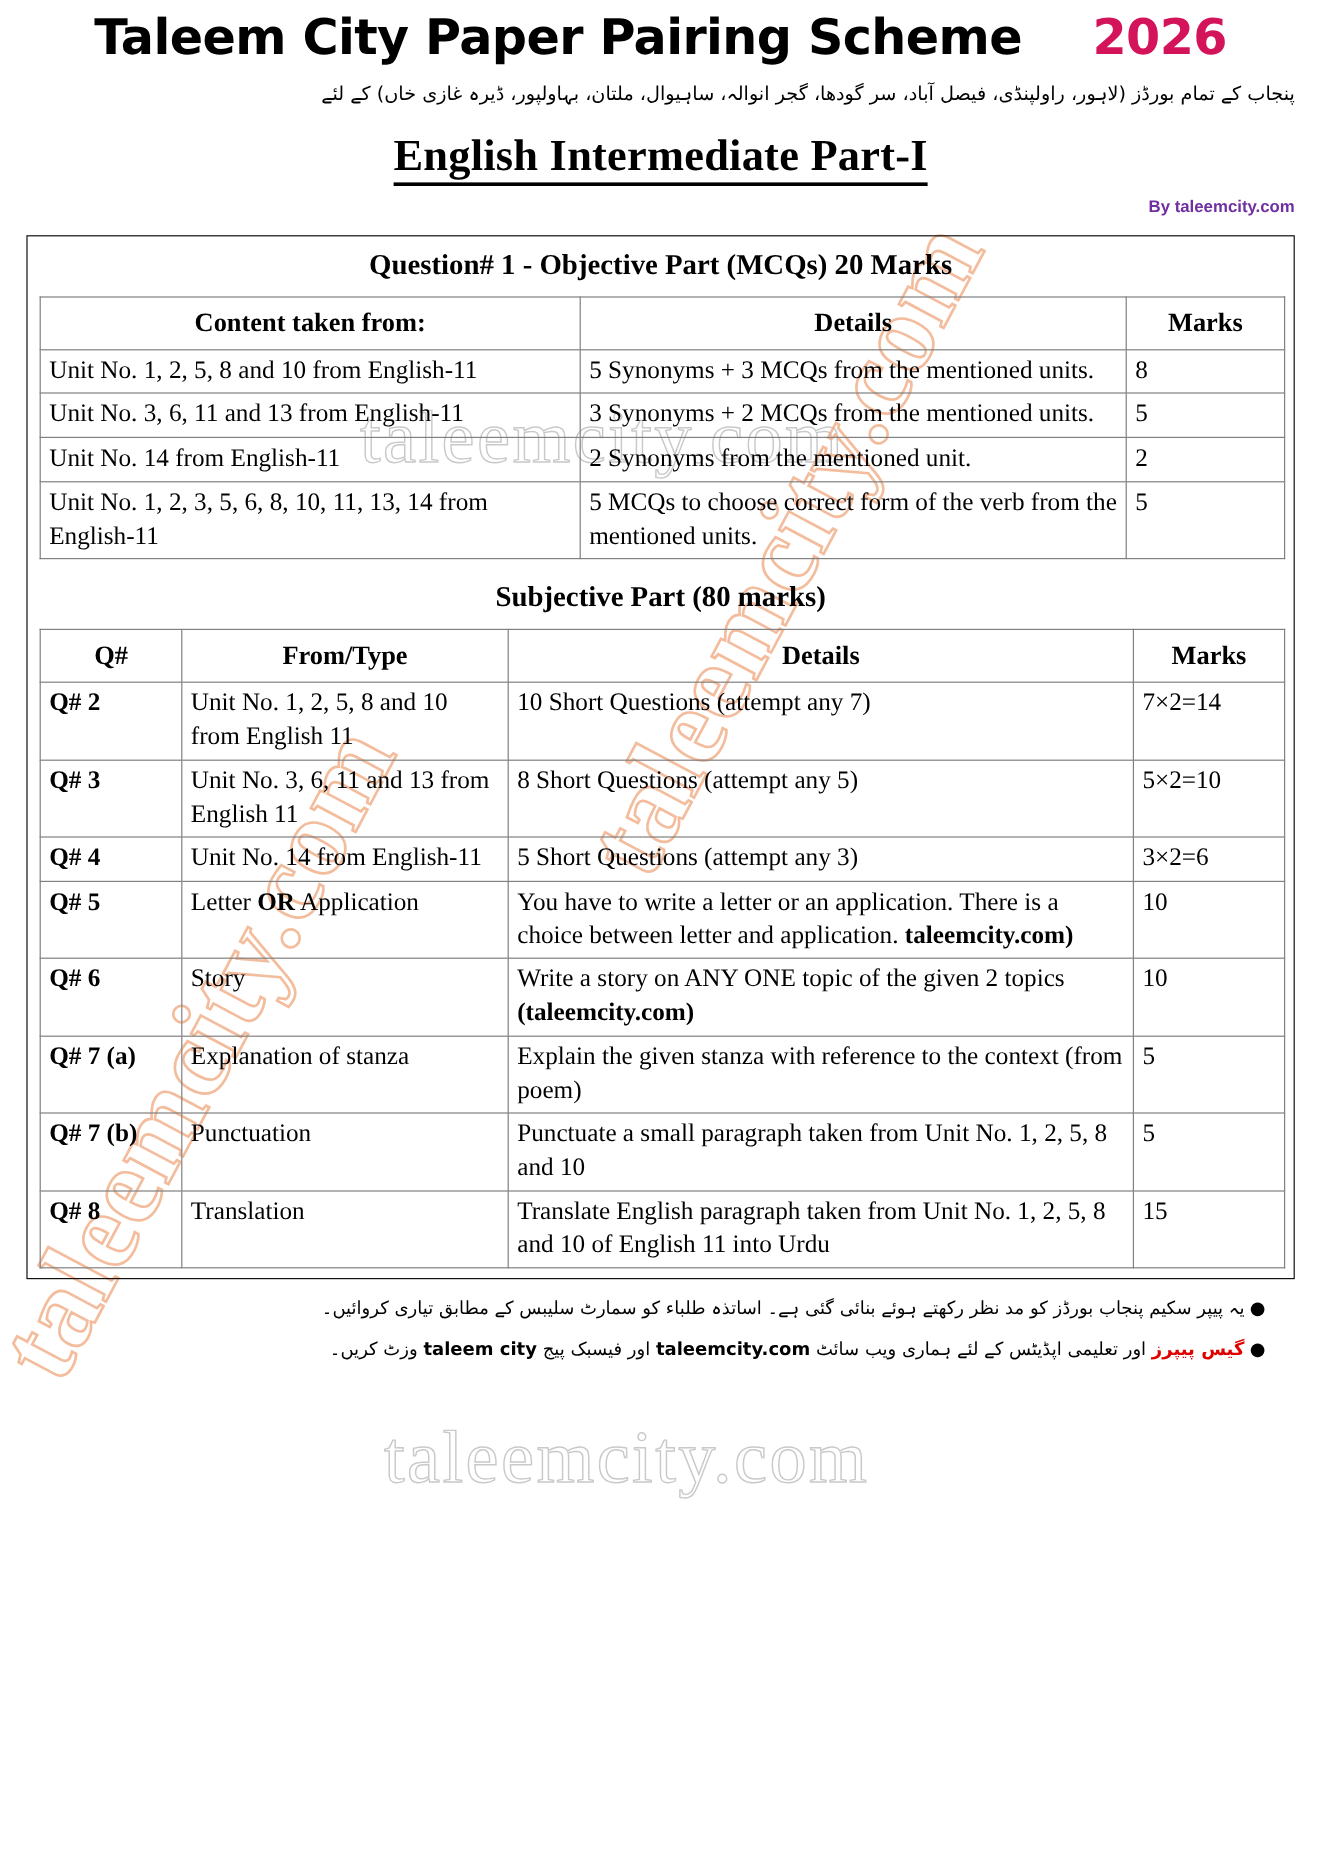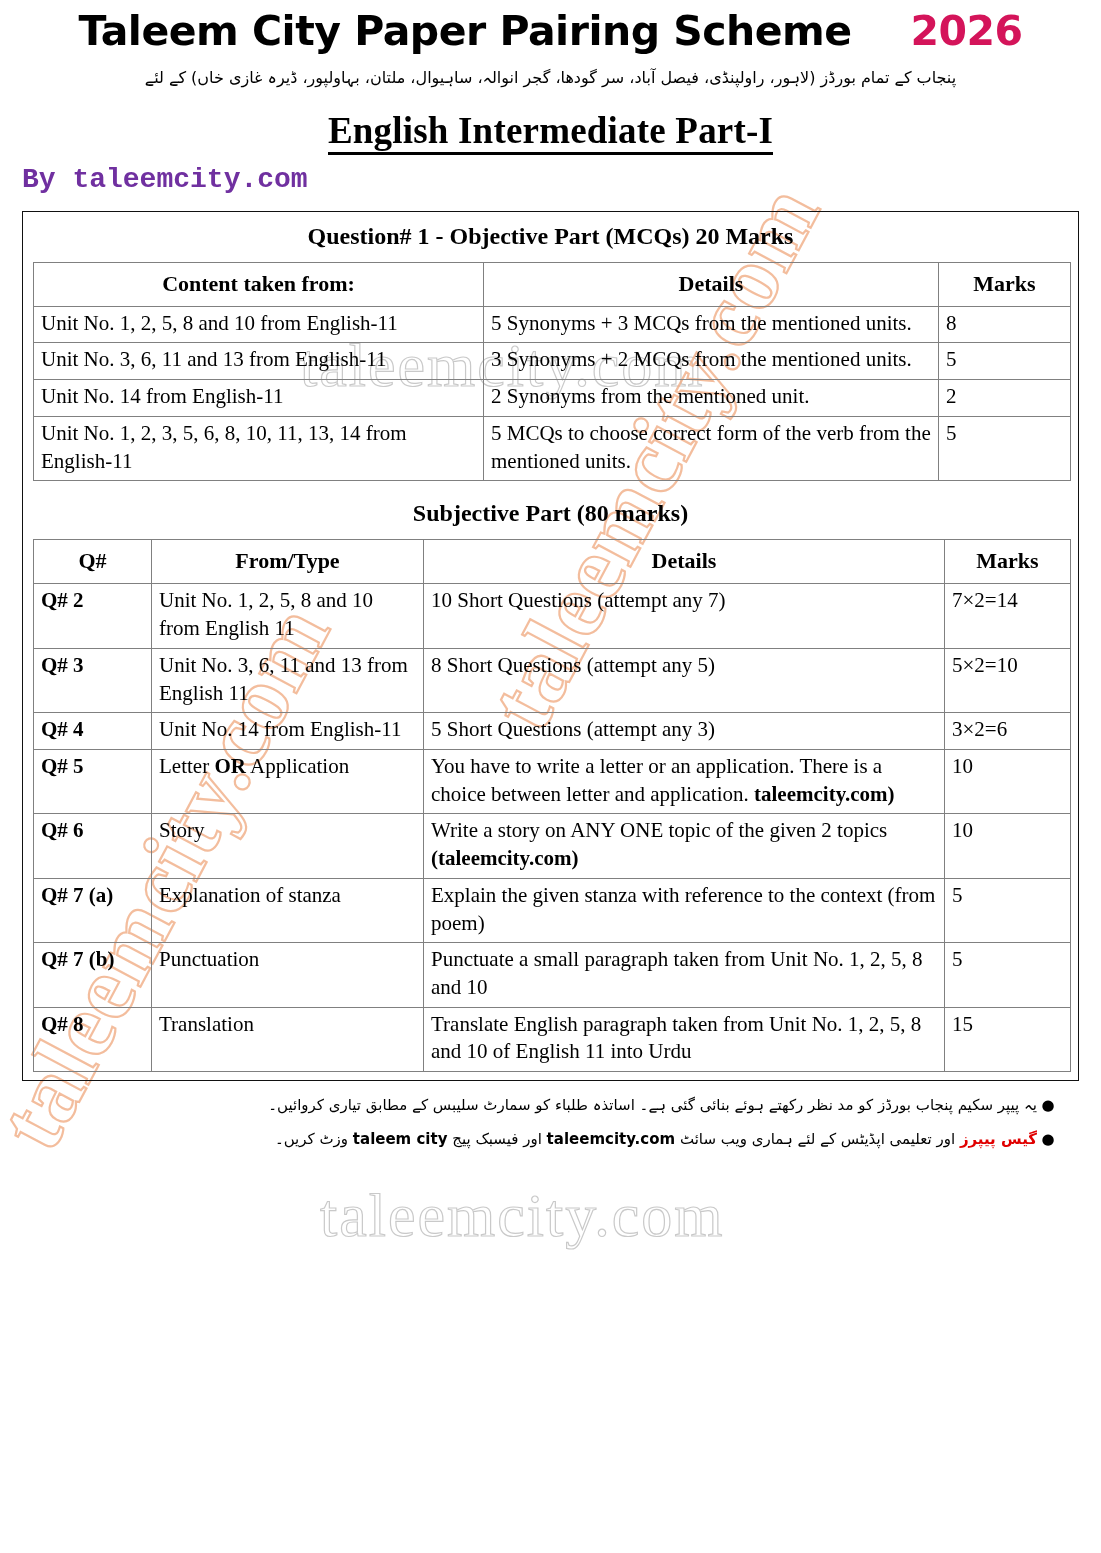--- a/index.html
+++ b/index.html
@@ -55,44 +55,43 @@
     font-size: 41px;
     letter-spacing: -0.5px;
     margin: 8px 0 0 0;
     line-height: 1.15;
     white-space: nowrap;
   }
   .main-title .year { }
 
   .urdu-line {
     direction: rtl;
-    text-align: center;
     font-family: "DejaVu Sans", sans-serif;
     font-size: 16px;
     margin: 10px 0 0 0;
     line-height: 1.6;
   }
 
   .subject-title {
     text-align: center;
     font-weight: bold;
     font-size: 37px;
     margin: 18px 0 0 0;
     letter-spacing: 0.2px;
   }
   .subject-title span {
     border-bottom: 3px solid #000;
     padding-bottom: 1px;
   }
 
   .byline {
-    text-align: left;
-    font-family: Liberation Mono, monospace;
-    font-weight: bold;
-    font-size: 28px;
+    text-align: right;
+    font-family: Liberation Sans, sans-serif;
+    font-weight: bold;
+    font-size: 14px;
     margin: 12px 0 0 0;
   }
 
   
   .outer {
     width: 1057px;
     margin: 16px auto 0 auto;
     border: 1.5px solid #111;
     background: transparent;
   }

